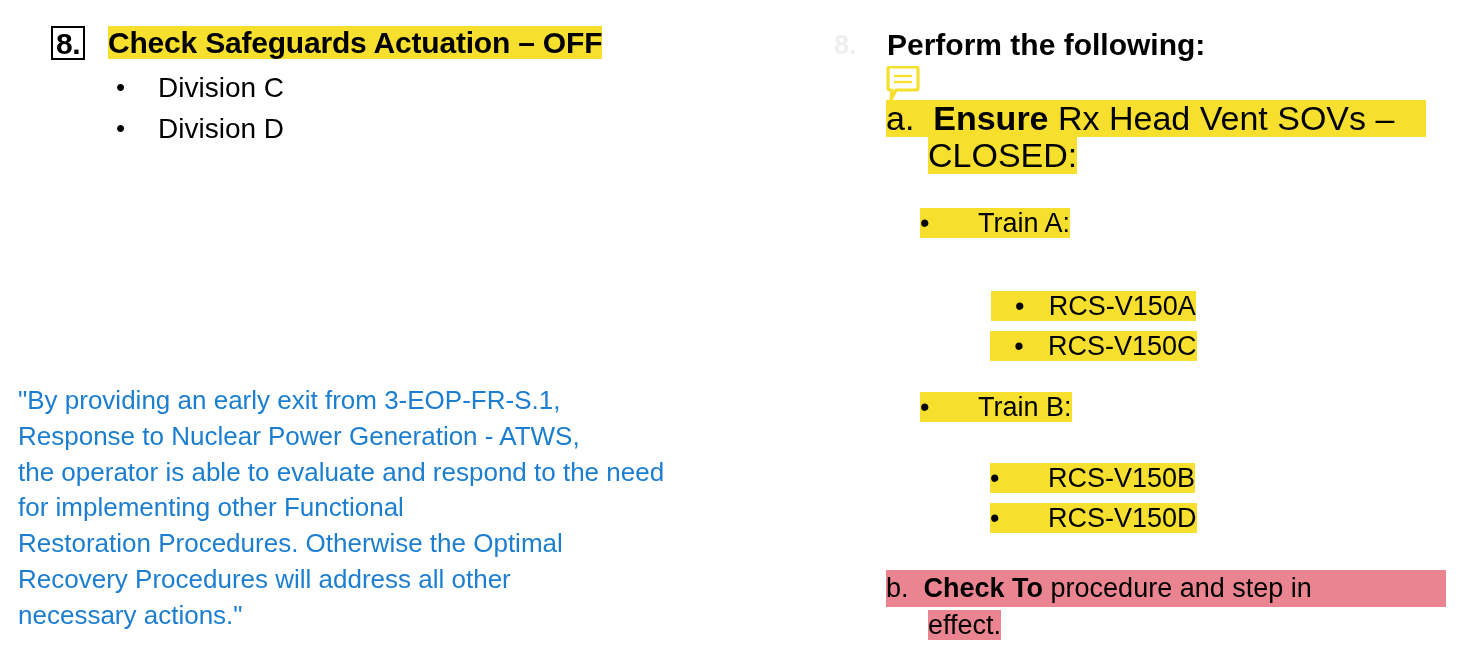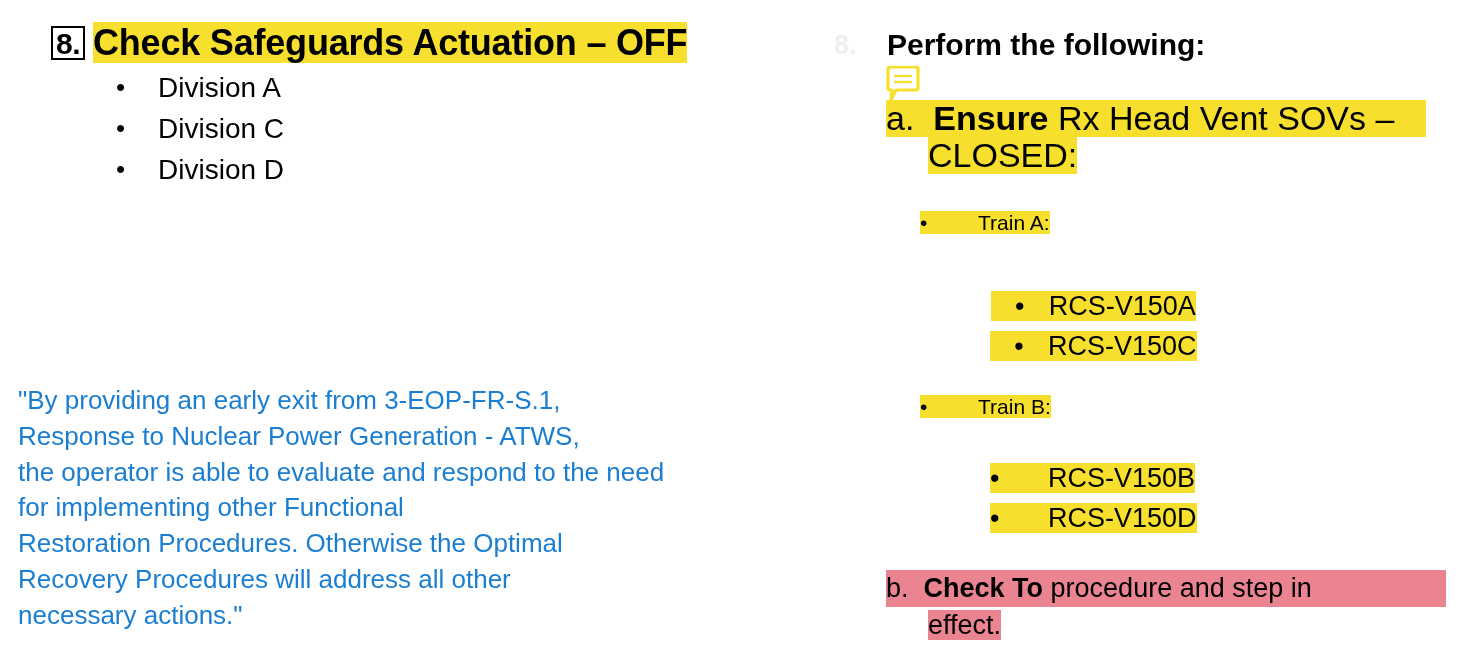--- a/index.html
+++ b/index.html
@@ -45,22 +45,22 @@
     border: 2px solid #000;
     box-sizing: border-box;
     font-size: 30px;
     font-weight: bold;
     line-height: 31px;
     text-align: center;
     letter-spacing: -0.5px;
   }
   #step-heading {
     position: absolute;
-    left: 93px; top: 26px;
-    font-size: 36px;
+    left: 108px; top: 26px;
+    font-size: 30px;
     font-weight: bold;
     line-height: 34px;
     white-space: nowrap;
     letter-spacing: -0.2px;
   }
   #division-list {
     position: absolute;
     left: 108px; top: 67px;
     width: 420px;
     list-style: none;
@@ -129,21 +129,21 @@
     width: 540px;
     font-size: 34px;
     line-height: 37px;
   }
   #item-a .a-line1 { display: block; white-space: nowrap; }
   #item-a .a-line2 { display: block; margin-left: 42px; }
 
   .train-row {
     position: absolute;
     left: 60px;
-    font-size: 21px;
+    font-size: 27px;
     line-height: 36px;
   }
   .train-row .bullet-cell {
     display: inline-block;
     width: 58px;
   }
   #train-a-row { top: 205px; }
   #train-b-row { top: 389px; }
 
   .valve-list {
@@ -181,23 +181,20 @@
 
   <div id="left-column">
 
     <div id="step-number-box">8.</div>
 
     <div id="step-heading">
       <span class="hl-yellow">Check Safeguards Actuation – OFF</span>
     </div>
 
     <ul id="division-list">
-      <li>
-        <span>Division A</span>
-      </li>
       <li>
         <span>Division C</span>
       </li>
       <li>
         <span>Division D</span>
       </li>
     </ul>
 
     <div id="quote-block">
       <span class="qline">"By providing an early exit from 3-EOP-FR-S.1,</span>

